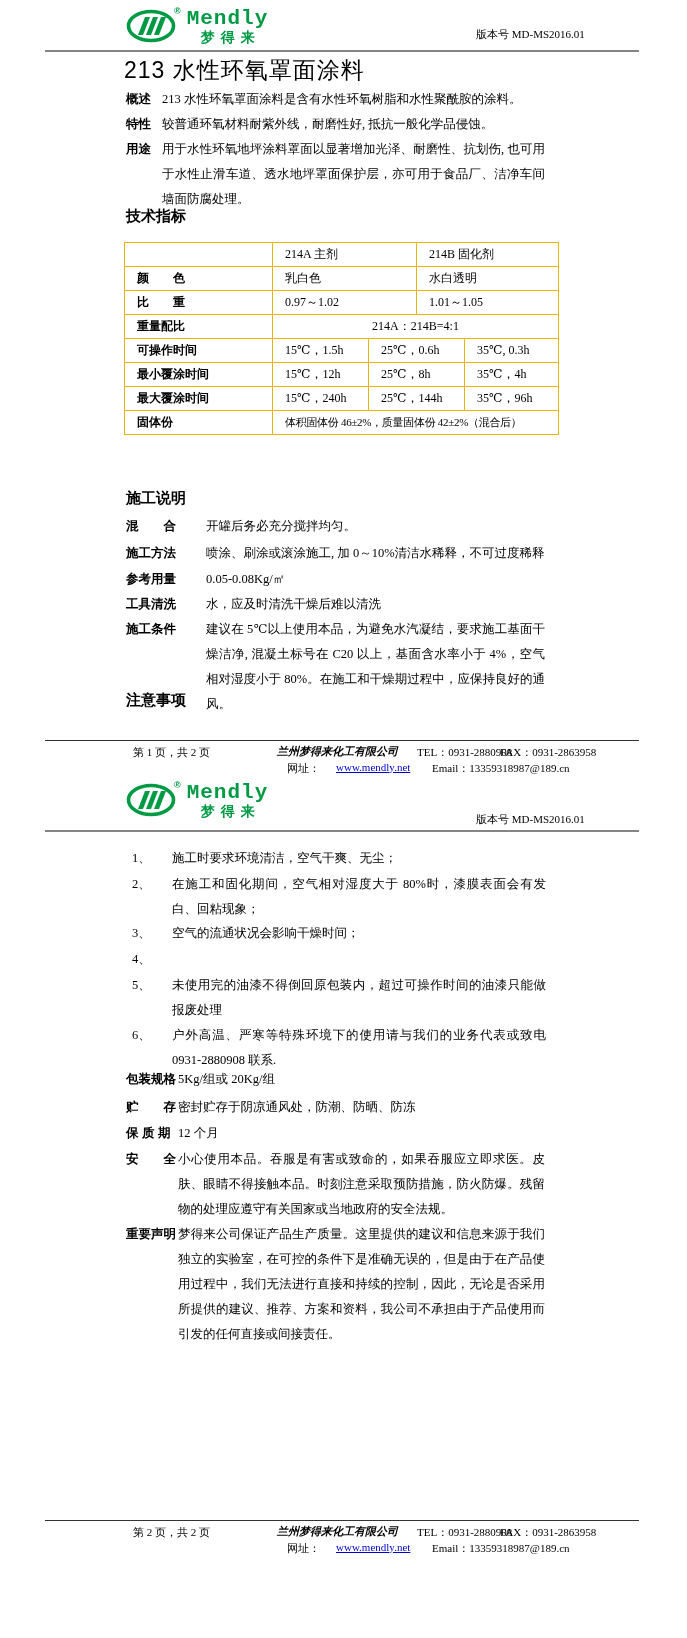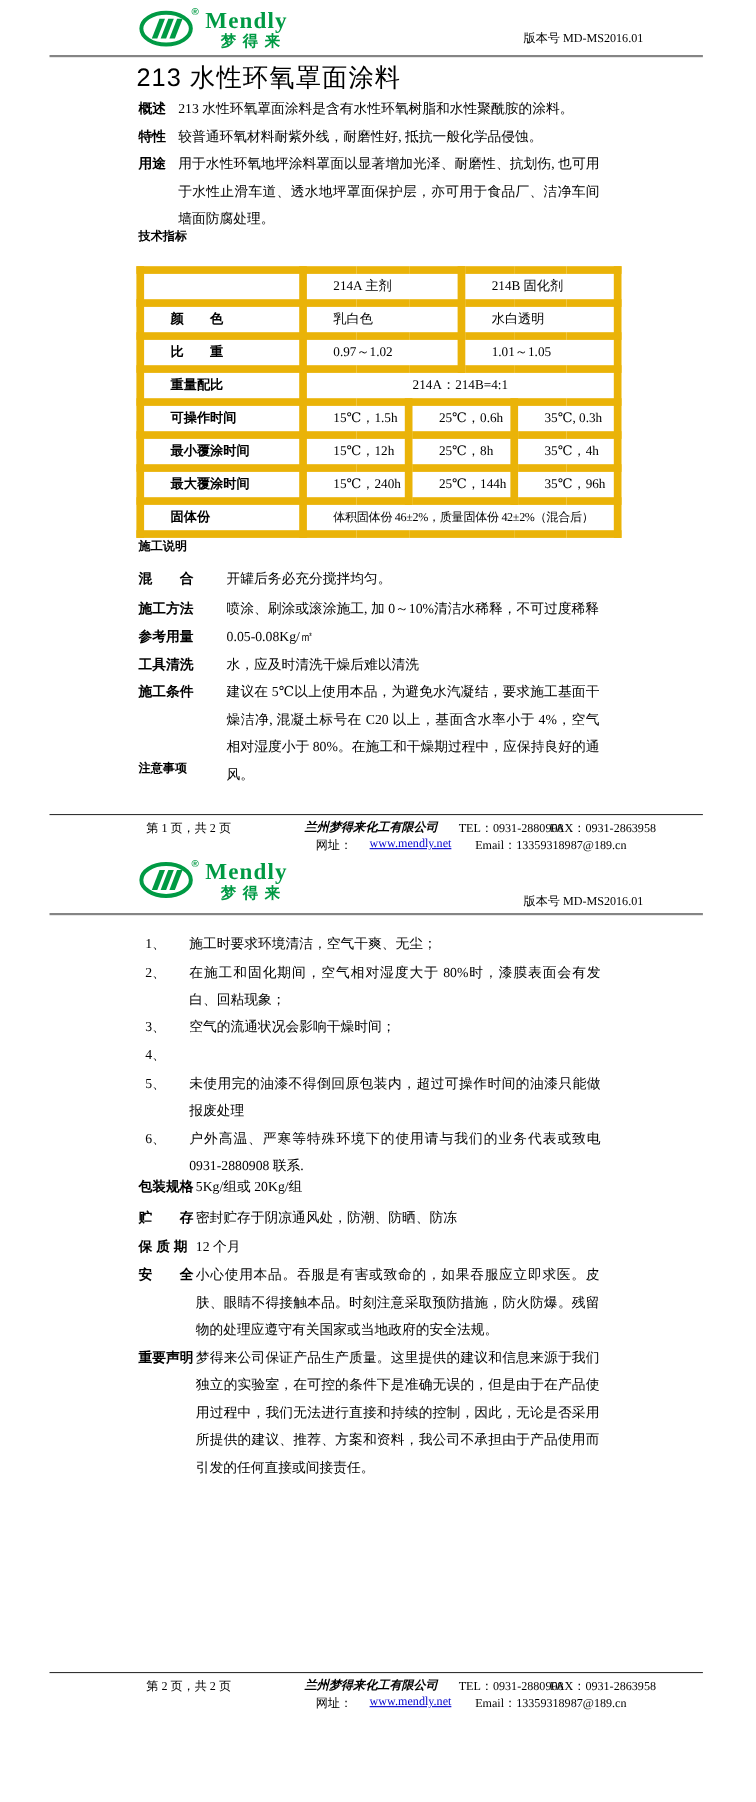--- a/index.html
+++ b/index.html
@@ -8,47 +8,47 @@
   .page{position:relative;width:687px;}
   #page-1{height:770px;}
   #page-2{height:868px;}
 
   
   .logo{position:absolute;left:126px;display:flex;align-items:flex-start;}
   .logo-mark{display:block;}
   .logo-reg{color:#009A44;font-size:9px;font-weight:bold;position:relative;top:-2px;left:-4px;
             font-family:"Liberation Sans","DejaVu Sans",sans-serif;}
   .logo-text{margin-left:2px;line-height:1;}
-  .logo-brand{font-family:Liberation Serif, serif;font-weight:bold;
+  .logo-brand{font-family:Liberation Mono, monospace;font-weight:bold;
               font-size:21px;color:#009A44;letter-spacing:1px;}
   .logo-cn{font-family:"Liberation Sans","DejaVu Sans",sans-serif;font-weight:bold;
            font-size:14px;color:#009A44;letter-spacing:6px;margin-top:1px;margin-left:14px;}
   .version{position:absolute;left:476px;font-size:11px;white-space:nowrap;}
   .hdr-rule{position:absolute;left:45px;width:594px;height:2px;background:#858585;}
 
   
   .sec-title{position:absolute;left:124px;font-family:"Liberation Sans","DejaVu Sans",sans-serif;
              font-weight:normal;font-size:23px;letter-spacing:1px;}
   .heading{position:absolute;left:126px;font-family:"Liberation Sans","DejaVu Sans",sans-serif;
-           font-weight:bold;font-size:11px;}
+           font-weight:bold;font-size:15px;}
   .row{position:absolute;left:126px;width:419px;line-height:25px;font-size:12.5px;}
   .row .lbl{position:absolute;left:0;top:0;font-family:"Liberation Sans","DejaVu Sans",sans-serif;
             font-weight:bold;white-space:nowrap;}
   .row .txt{display:block;text-align:justify;}
   .ind-36{margin-left:36px;}
   .ind-72{margin-left:52px;}
   .ind-80{margin-left:80px;}
   .item{position:absolute;left:126px;width:420px;line-height:25px;font-size:12.5px;}
   .item .num{position:absolute;left:6px;top:0;}
   .item .txt{display:block;margin-left:46px;text-align:justify;}
 
   
   .spec-table{position:absolute;left:124px;top:242px;border-collapse:collapse;table-layout:fixed;
               width:434px;font-size:12px;}
-  .spec-table td{border:7px solid #eab308;height:23px;padding:0 2px 0 24px;overflow:hidden;
+  .spec-table td{border:1px solid #eab308;height:23px;padding:0 2px 0 12px;overflow:hidden;
                  white-space:nowrap;}
   .spec-table td.tl{font-family:"Liberation Sans","DejaVu Sans",sans-serif;font-weight:bold;}
   .spec-table td.center{text-align:center;padding-left:2px;}
   .spec-table td.small{font-size:11px;letter-spacing:-0.3px;}
 
   
   .footer{position:absolute;left:0;width:687px;height:40px;}
   .ft-rule{position:absolute;top:0;left:45px;width:594px;height:1px;background:#333;}
   .footer span,.footer a{position:absolute;font-size:11px;white-space:nowrap;}
   .ft-page{left:133px;top:5px;}

